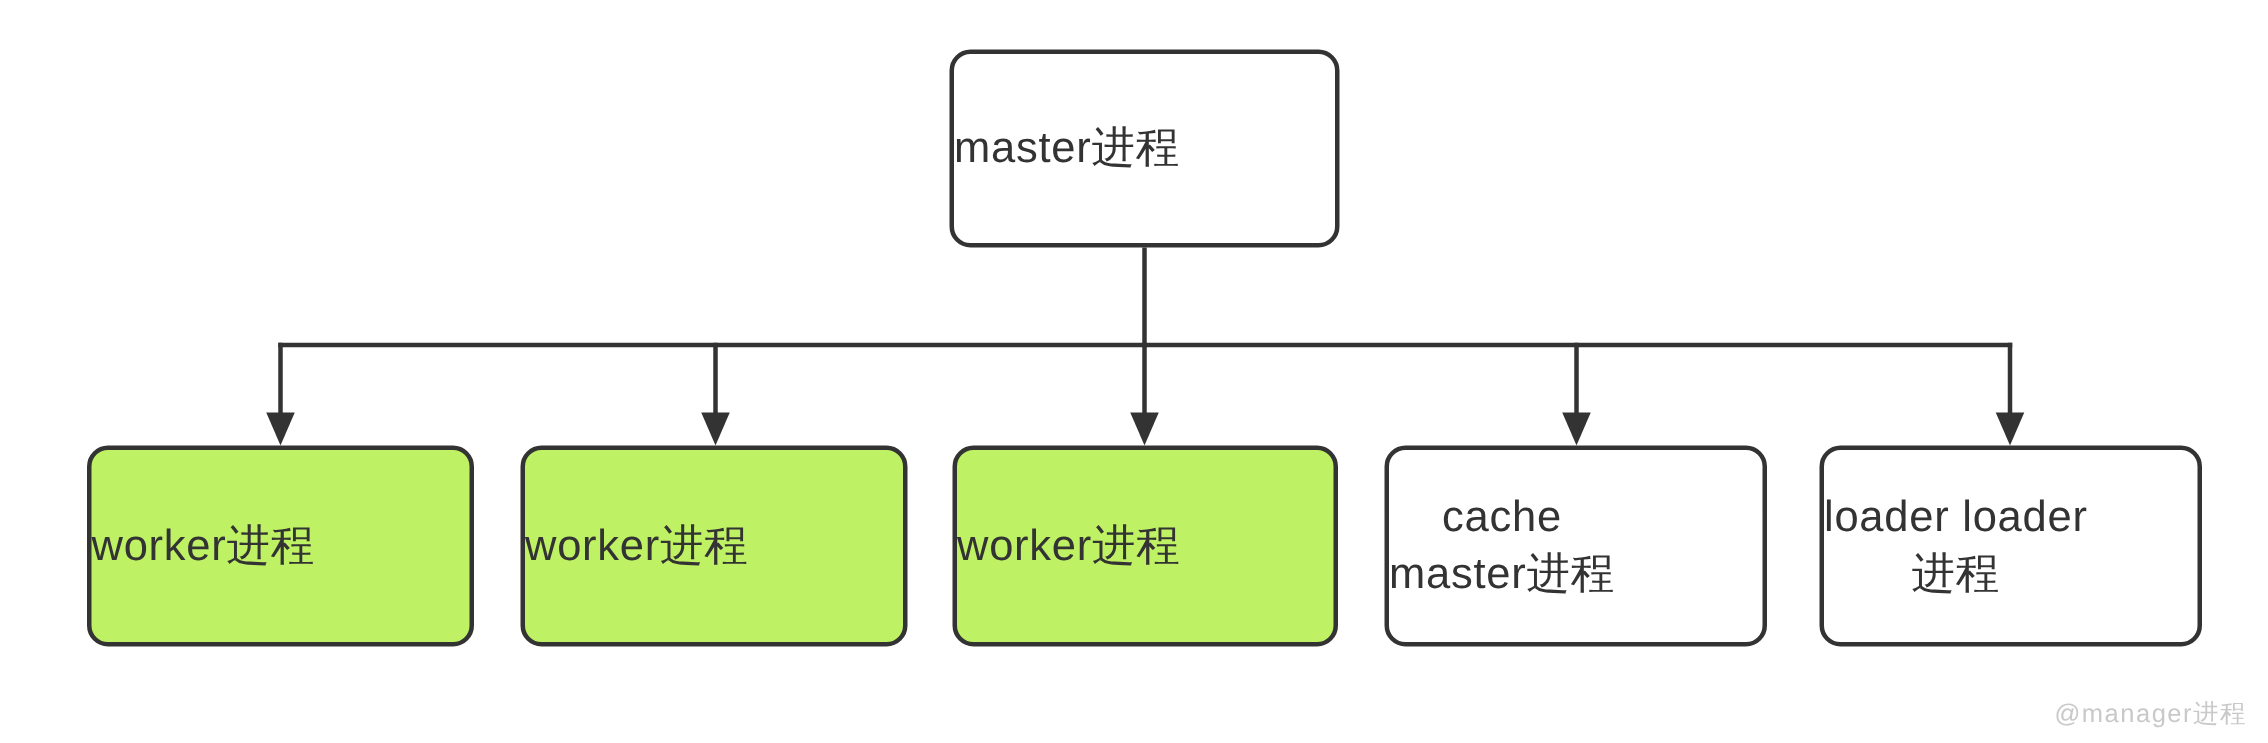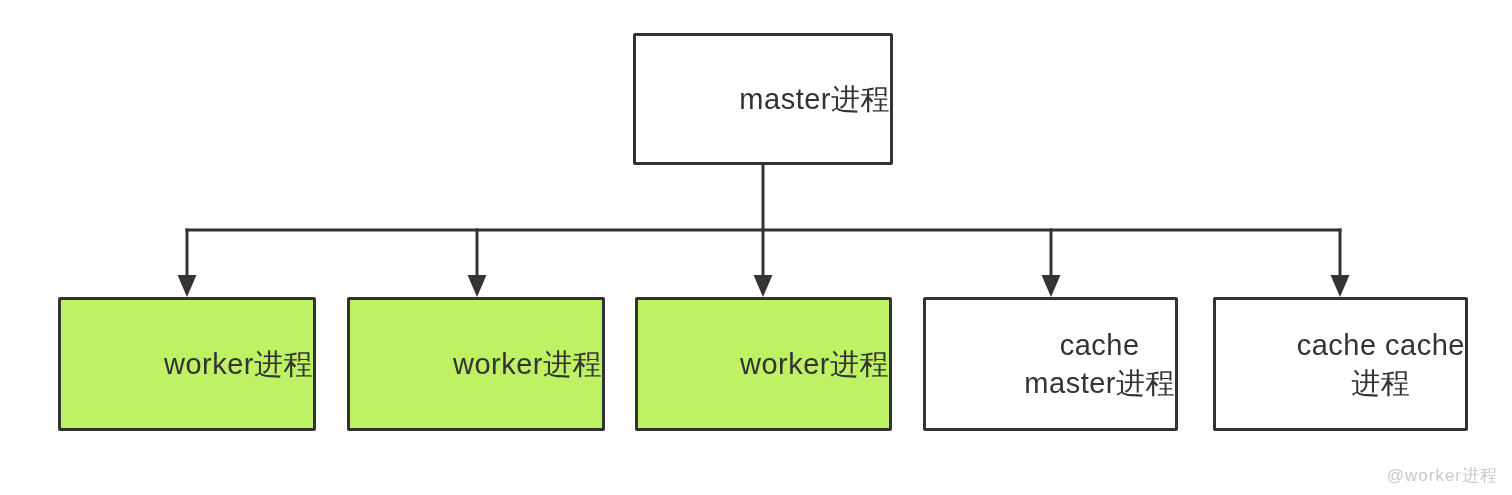--- a/index.html
+++ b/index.html
@@ -20,25 +20,25 @@
     left: 0;
     top: 0;
     width: 1512px;
     height: 495px;
     pointer-events: none;
   }
   .node {
     position: absolute;
     box-sizing: border-box;
     border: 3px solid #333333;
-    border-radius: 2px;
+    border-radius: 14px;
     background: #ffffff;
     display: flex;
     align-items: center;
-    justify-content: flex-end;
+    justify-content: flex-start;
     text-align: center;
     color: #333333;
     font-size: 29px;
     letter-spacing: 0.5px;
     line-height: 1.32;
   }
   .node .label {
     white-space: pre-line;
   }
   .node.green {
@@ -104,19 +104,19 @@
   <div class="node child green w3">
     <span class="label">worker进程</span>
   </div>
 
   <div class="node child cm">
     <span class="label">cache
 master进程</span>
   </div>
 
   <div class="node child cl">
-    <span class="label">cache cache
+    <span class="label">loader loader
 进程</span>
   </div>
 
-  <div class="watermark">@worker进程</div>
+  <div class="watermark">@manager进程</div>
 
 </div>
 
 </body></html>

